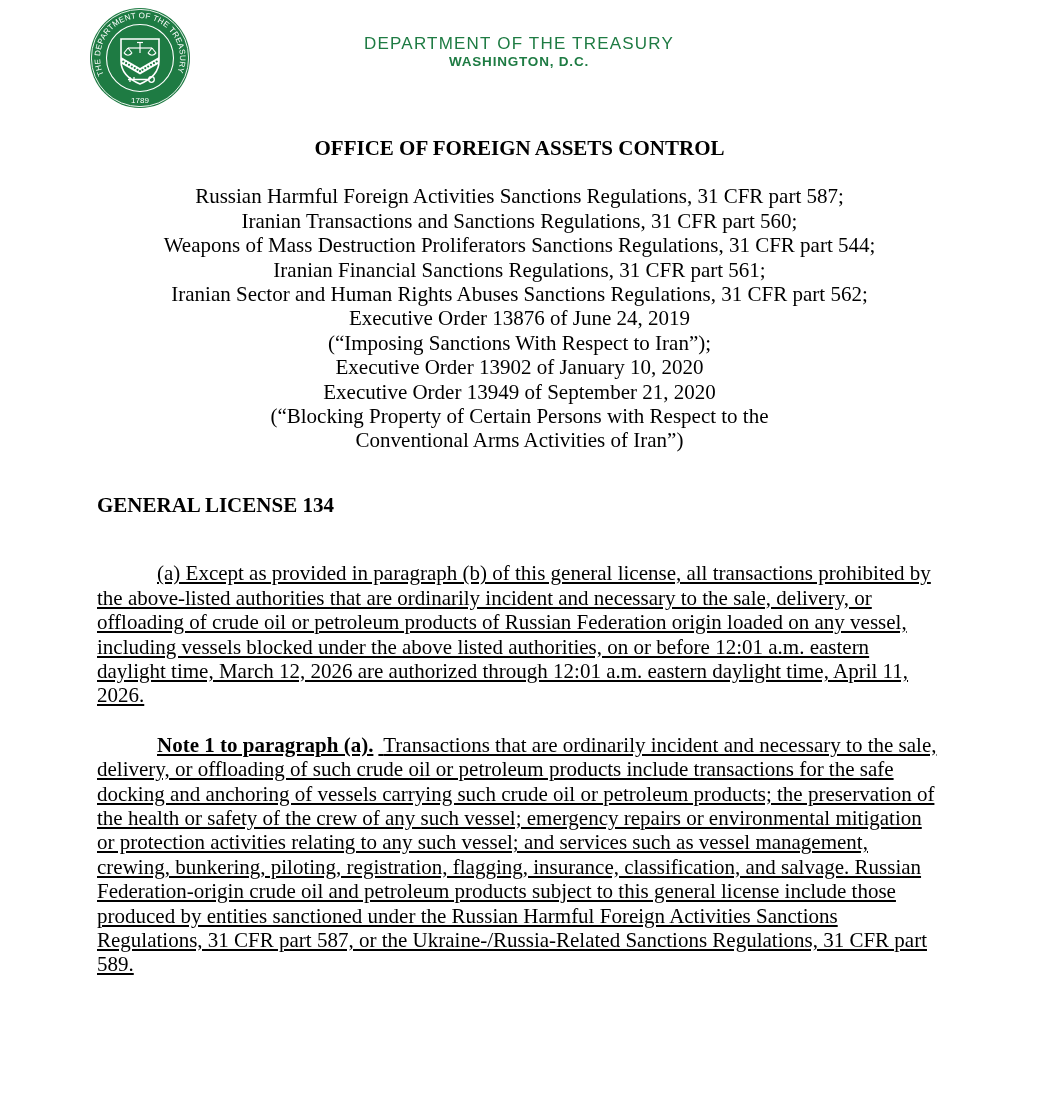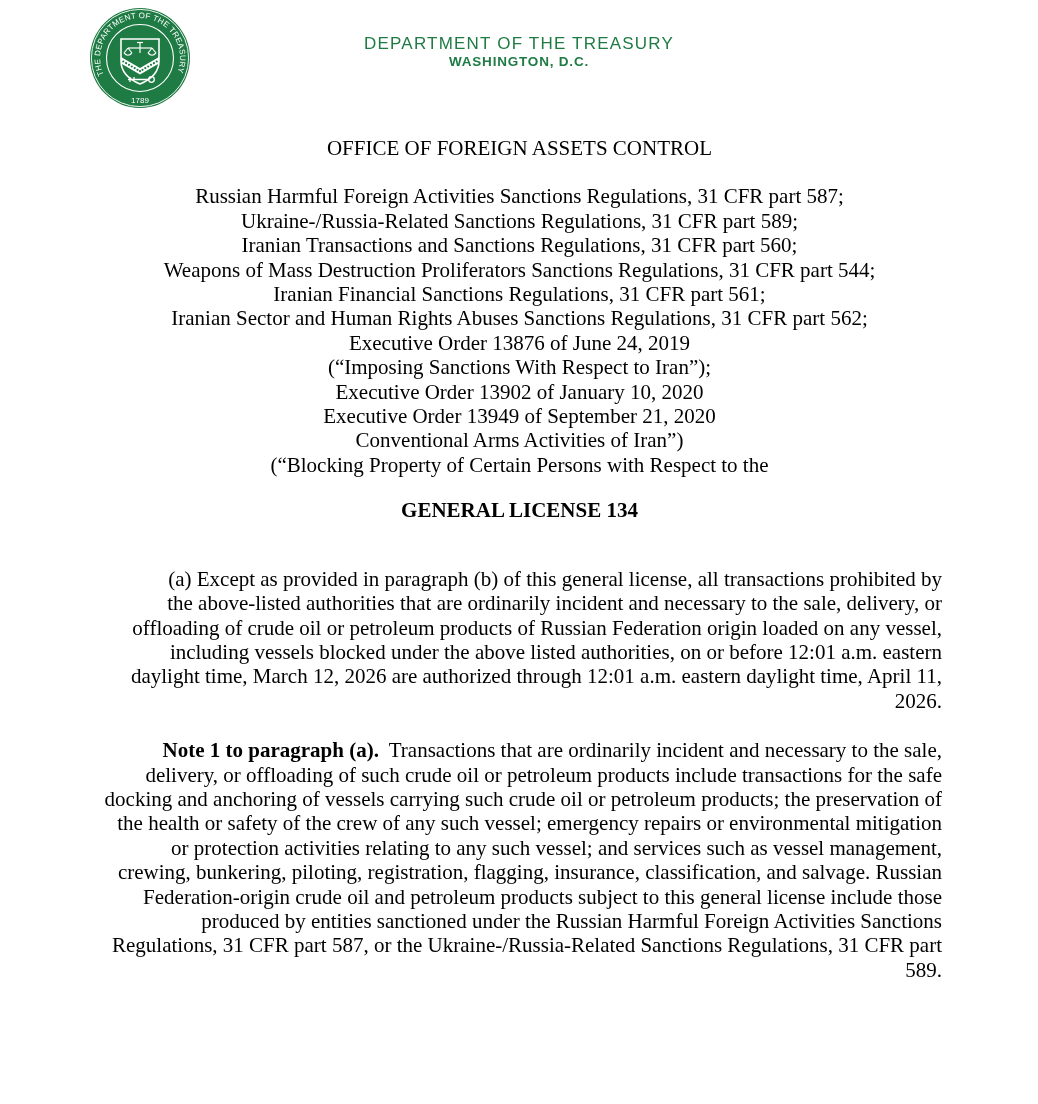--- a/index.html
+++ b/index.html
@@ -28,39 +28,39 @@
   
   .content {
     position: absolute;
     top: 136px; left: 97px;
     width: 845px;
     font-size: 21px;
     line-height: 24.4px;
   }
   .office-heading {
     text-align: center;
-    font-weight: normal;
+    font-weight: bold;
     margin: 0 0 24px 0;
   }
   .authorities { text-align: center; font-weight: normal; }
   .authority-line { white-space: nowrap; }
   .license-heading {
-    text-align: center;
     font-weight: bold;
-    margin-top: 21px;
+    margin-top: 40px;
   }
   .subject-block {
     text-align: center;
     font-weight: bold;
     margin-top: 31px;
   }
   .body-para {
     margin: 44px 0 0 0;
     text-indent: 60px;
-    text-align: right;
+    text-align: left;
+    text-decoration: underline;
   }
   .note-para { margin-top: 25px; }
   .note-label { font-weight: bold; margin-right: 5px; }
 </style>
 </head>
 <body>
 
 <div class="page">
 
   <svg class="seal" width="104" height="104" viewBox="0 0 104 104">
@@ -112,31 +112,30 @@
     <div class="header-title">DEPARTMENT OF THE TREASURY</div>
     <div class="header-sub">WASHINGTON, D.C.</div>
   </div>
 
   <div class="content">
 
     <div class="office-heading">OFFICE OF FOREIGN ASSETS CONTROL</div>
 
     <div class="authorities">
       <div class="authority-line">Russian Harmful Foreign Activities Sanctions Regulations, 31 CFR part 587;</div>
-      <div class="authority-line">Ukraine-/Russia-Related Sanctions Regulations, 31 CFR part 589;</div>
       <div class="authority-line">Iranian Transactions and Sanctions Regulations, 31 CFR part 560;</div>
       <div class="authority-line">Weapons of Mass Destruction Proliferators Sanctions Regulations, 31 CFR part 544;</div>
       <div class="authority-line">Iranian Financial Sanctions Regulations, 31 CFR part 561;</div>
       <div class="authority-line">Iranian Sector and Human Rights Abuses Sanctions Regulations, 31 CFR part 562;</div>
       <div class="authority-line">Executive Order 13876 of June 24, 2019</div>
       <div class="authority-line">(“Imposing Sanctions With Respect to Iran”);</div>
       <div class="authority-line">Executive Order 13902 of January 10, 2020</div>
       <div class="authority-line">Executive Order 13949 of September 21, 2020</div>
+      <div class="authority-line">(“Blocking Property of Certain Persons with Respect to the</div>
       <div class="authority-line">Conventional Arms Activities of Iran”)</div>
-      <div class="authority-line">(“Blocking Property of Certain Persons with Respect to the</div>
     </div>
 
     <div class="license-heading">GENERAL LICENSE 134</div>
 
     <div class="subject-block">
     </div>
 
     <p class="body-para">(a) Except as provided in paragraph (b) of this general license, all transactions prohibited by the above-listed authorities that are ordinarily incident and necessary to the sale, delivery, or offloading of crude oil or petroleum products of Russian Federation origin loaded on any vessel, including vessels blocked under the above listed authorities, on or before 12:01 a.m. eastern daylight time, March 12, 2026 are authorized through 12:01 a.m. eastern daylight time, April 11, 2026.</p>
 
     <p class="body-para note-para"><span class="note-label">Note 1 to paragraph (a).</span>

